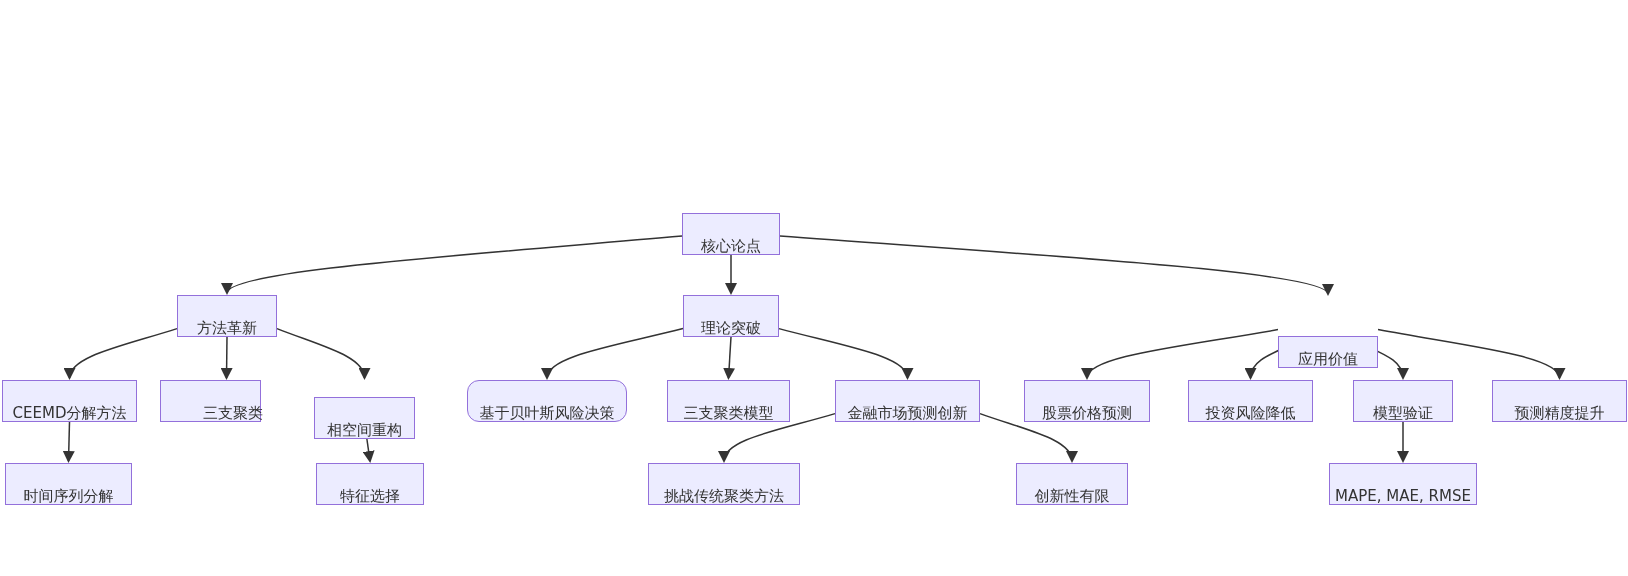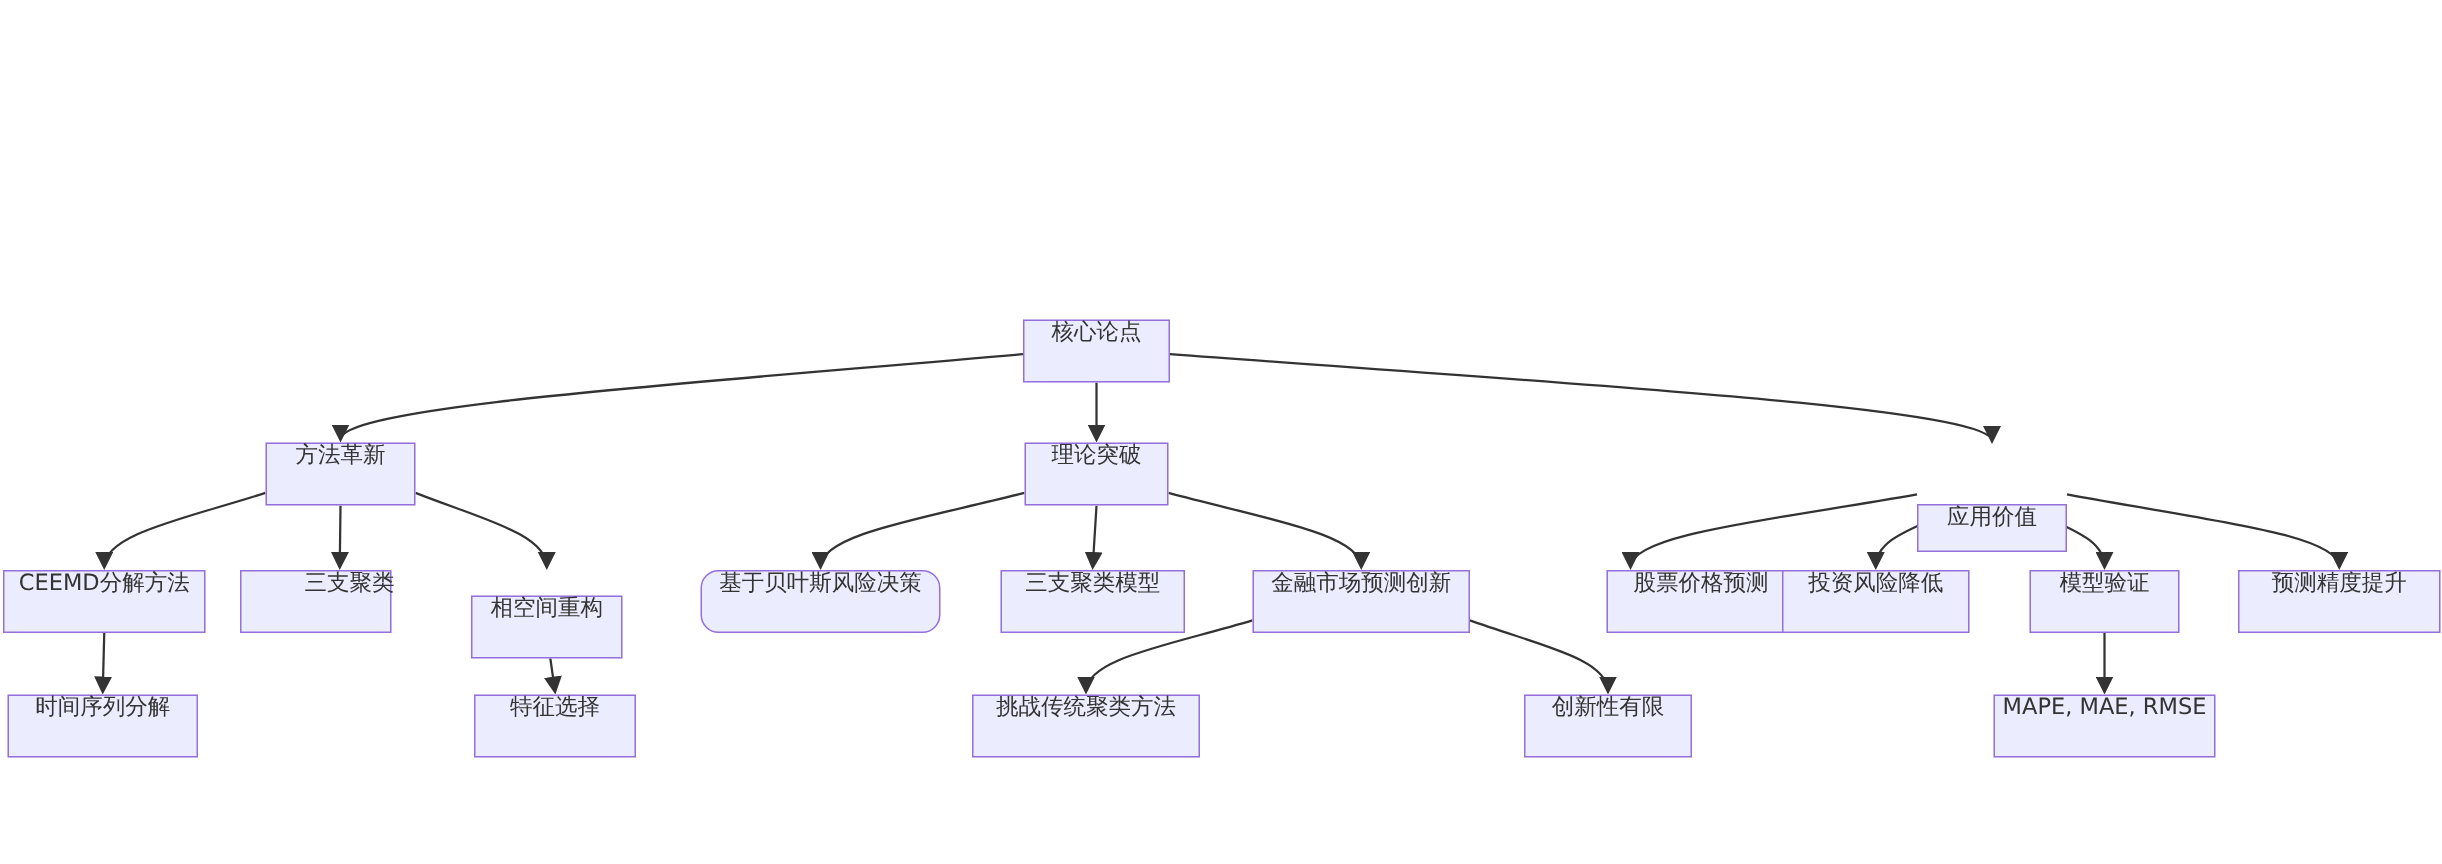--- a/index.html
+++ b/index.html
@@ -31,21 +31,21 @@
     left: 0; top: 0;
     width: 100%;
     height: 100%;
   }
   .node {
     position: absolute;
     box-sizing: border-box;
     background: var(--node-fill, #ECECFF);
     border: 1px solid var(--node-border, #9370DB);
     display: flex;
-    align-items: flex-start;
+    align-items: flex-end;
     justify-content: center;
   }
   .node span {
     font-size: 15px;
     color: var(--text-color, #333333);
     white-space: nowrap;
     line-height: 1;
   }
 </style>
 </head>
@@ -103,21 +103,21 @@
       </div>
       <div class="node" style="left: 467px; top: 380px; width: 160px; height: 42px; border-radius: 12px;">
         <span>基于贝叶斯风险决策</span>
       </div>
       <div class="node" style="left: 667px; top: 380px; width: 123px; height: 42px;">
         <span>三支聚类模型</span>
       </div>
       <div class="node" style="left: 835px; top: 380px; width: 145px; height: 42px;">
         <span>金融市场预测创新</span>
       </div>
-      <div class="node" style="left: 1024px; top: 380px; width: 126px; height: 42px; margin-left: 47px;">
+      <div class="node" style="left: 1024px; top: 380px; width: 126px; height: 42px;">
         <span>股票价格预测</span>
       </div>
       <div class="node" style="left: 1188px; top: 380px; width: 125px; height: 42px;">
         <span>投资风险降低</span>
       </div>
       <div class="node" style="left: 1353px; top: 380px; width: 100px; height: 42px;">
         <span>模型验证</span>
       </div>
       <div class="node" style="left: 1492px; top: 380px; width: 135px; height: 42px;">
         <span>预测精度提升</span>

